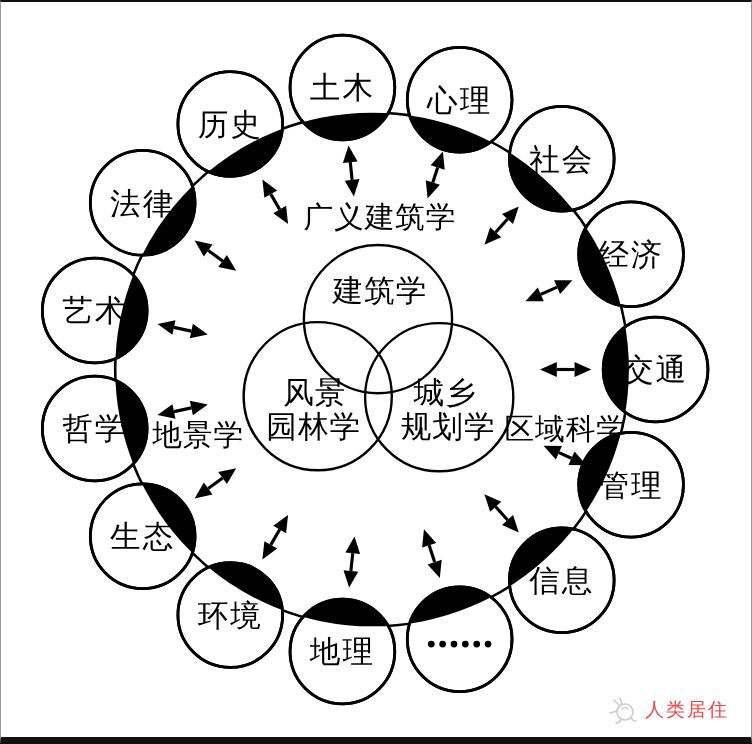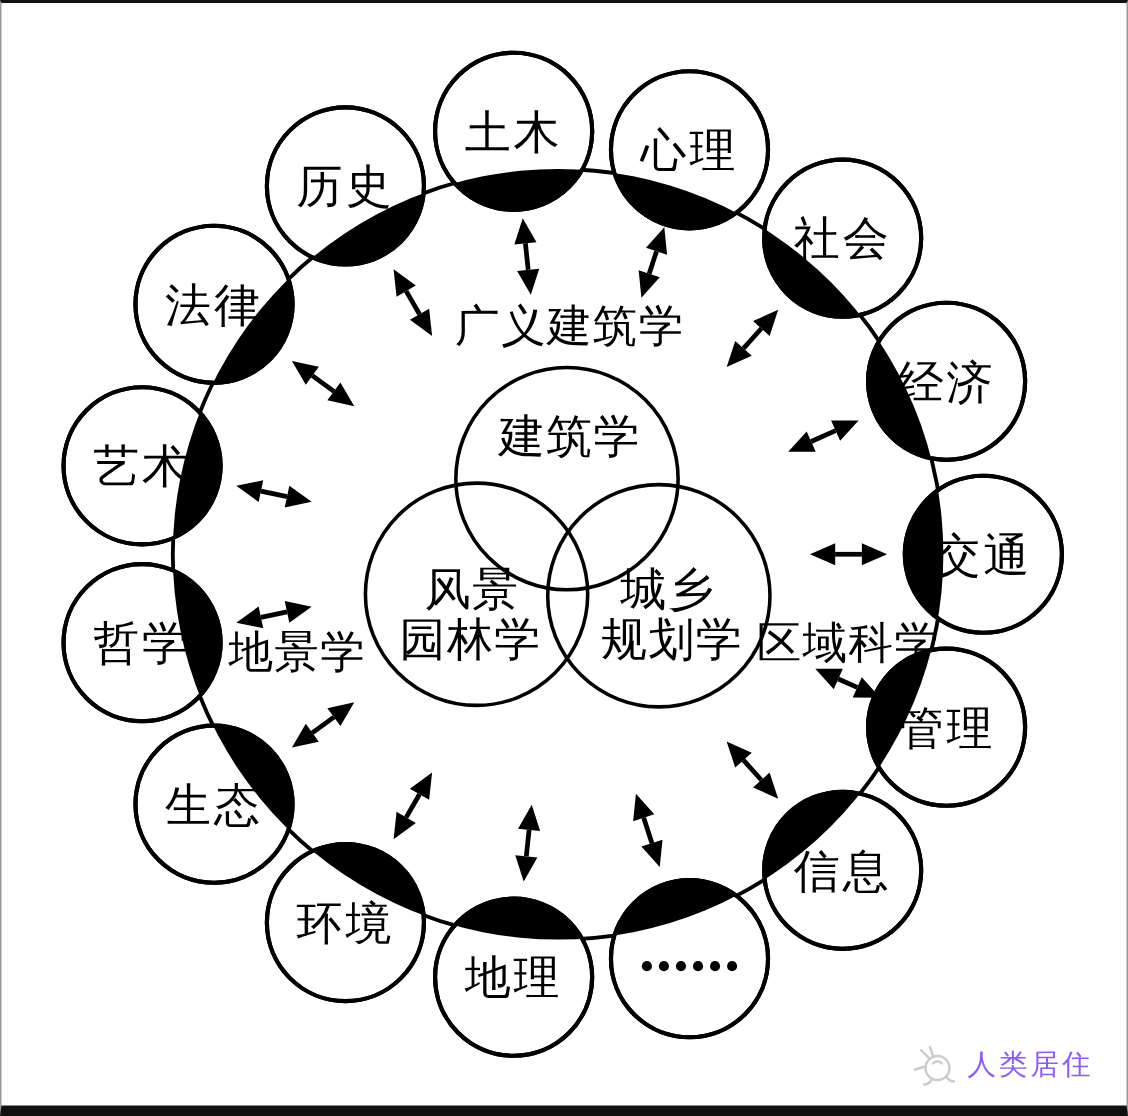--- a/index.html
+++ b/index.html
@@ -267,21 +267,21 @@
         <circle cx="228.4999999999999" cy="123.4507091138662" r="53" fill="none" stroke="#000000" stroke-width="2.8"></circle>
         <text x="228.4999999999999" y="134.4507091138662" class="circle-label">历史</text>
         <g fill="#000000">
           <line x1="278.49999999999994" y1="210.05324949231002" x2="269.4999999999999" y2="194.46479222419012" stroke="#000000" stroke-width="3.2"></line>
           <polygon points="286.99999999999994,224.77568135664546 284.9951905283832,206.30324949231002 272.0048094716167,213.80324949231002"></polygon>
           <polygon points="260.9999999999999,179.74236035985467 275.99519052838315,190.71479222419012 263.0048094716166,198.21479222419012"></polygon>
         </g>
       </g>
     </svg>
 
-  <div class="watermark" style="color: #8b5cf6;">
+  <div class="watermark" style="color: #ef4444;">
     <svg class="wm-logo" width="34" height="28" viewBox="0 0 34 28" fill="none" stroke="#cbcbcb" stroke-width="1.6" stroke-linecap="round">
       <circle cx="20" cy="16" r="8"></circle>
       <path d="M9 4 L14 9"></path>
       <path d="M15 2 L17 8"></path>
       <path d="M12 15 L5 17"></path>
       <path d="M17 13 q3 -3 6 0"></path>
       <path d="M16 24 q-2 3 -5 3"></path>
       <path d="M26 22 q2 3 5 3"></path>
     </svg>
     <span>人类居住</span>

